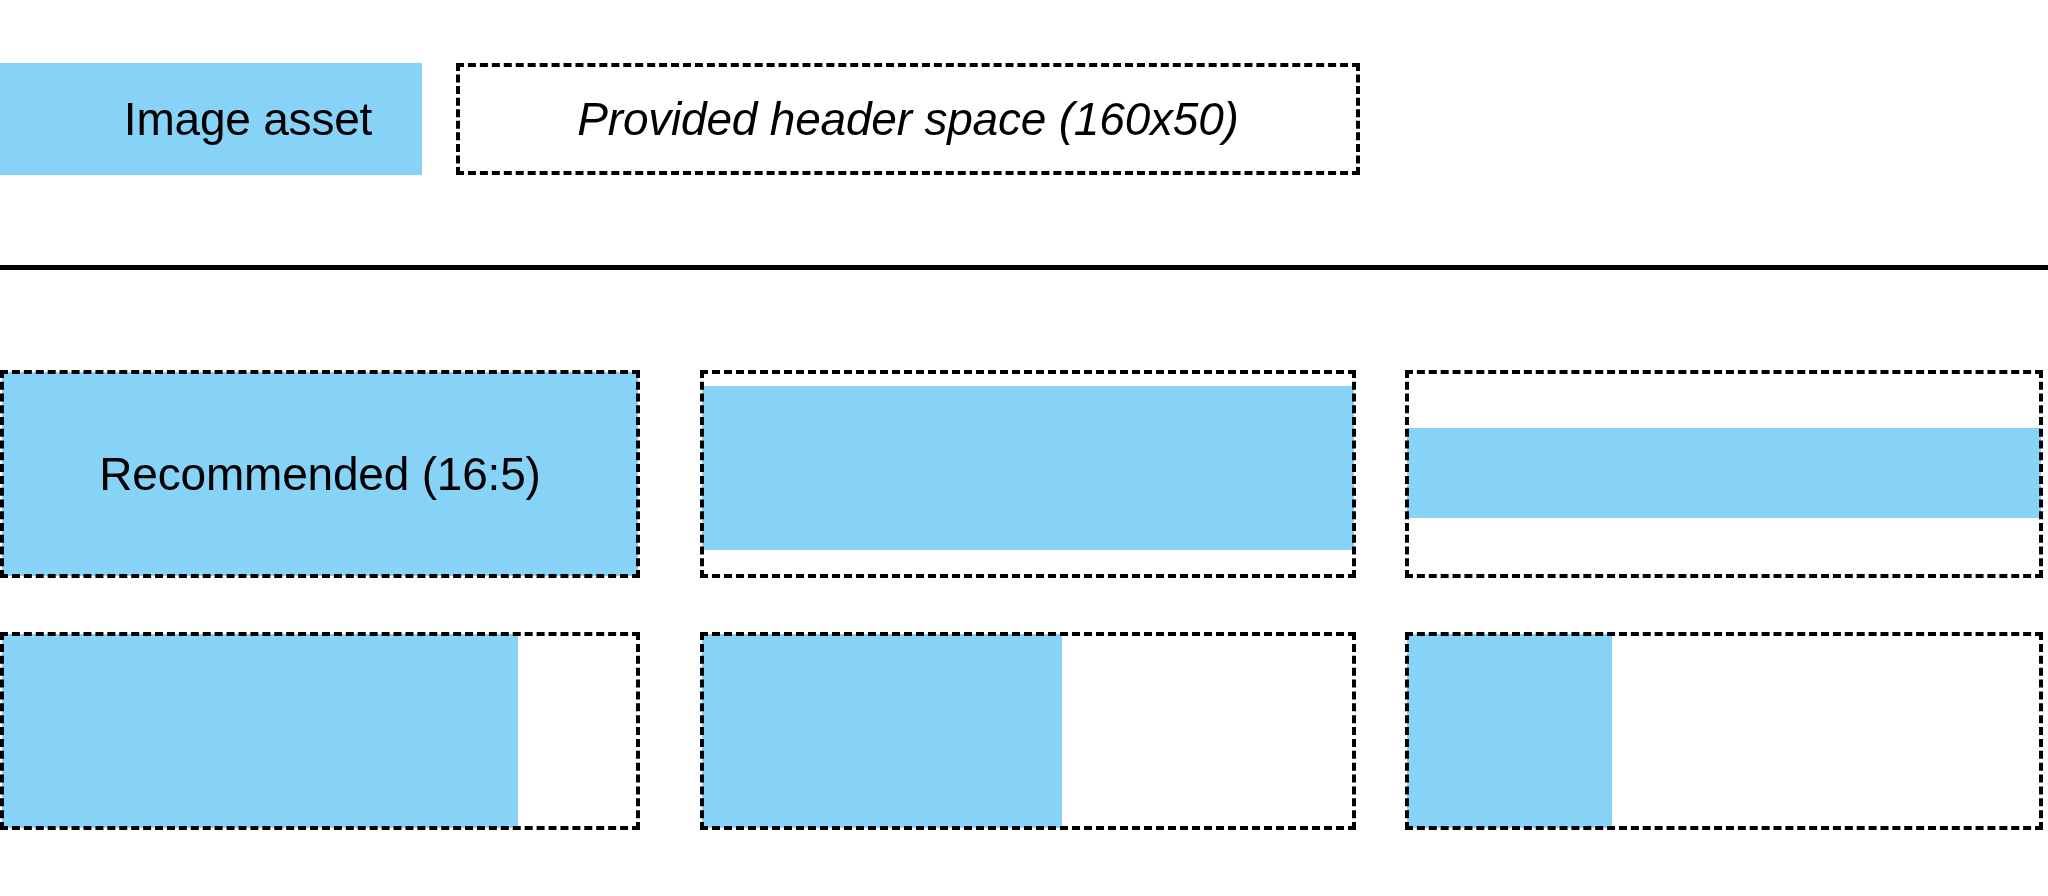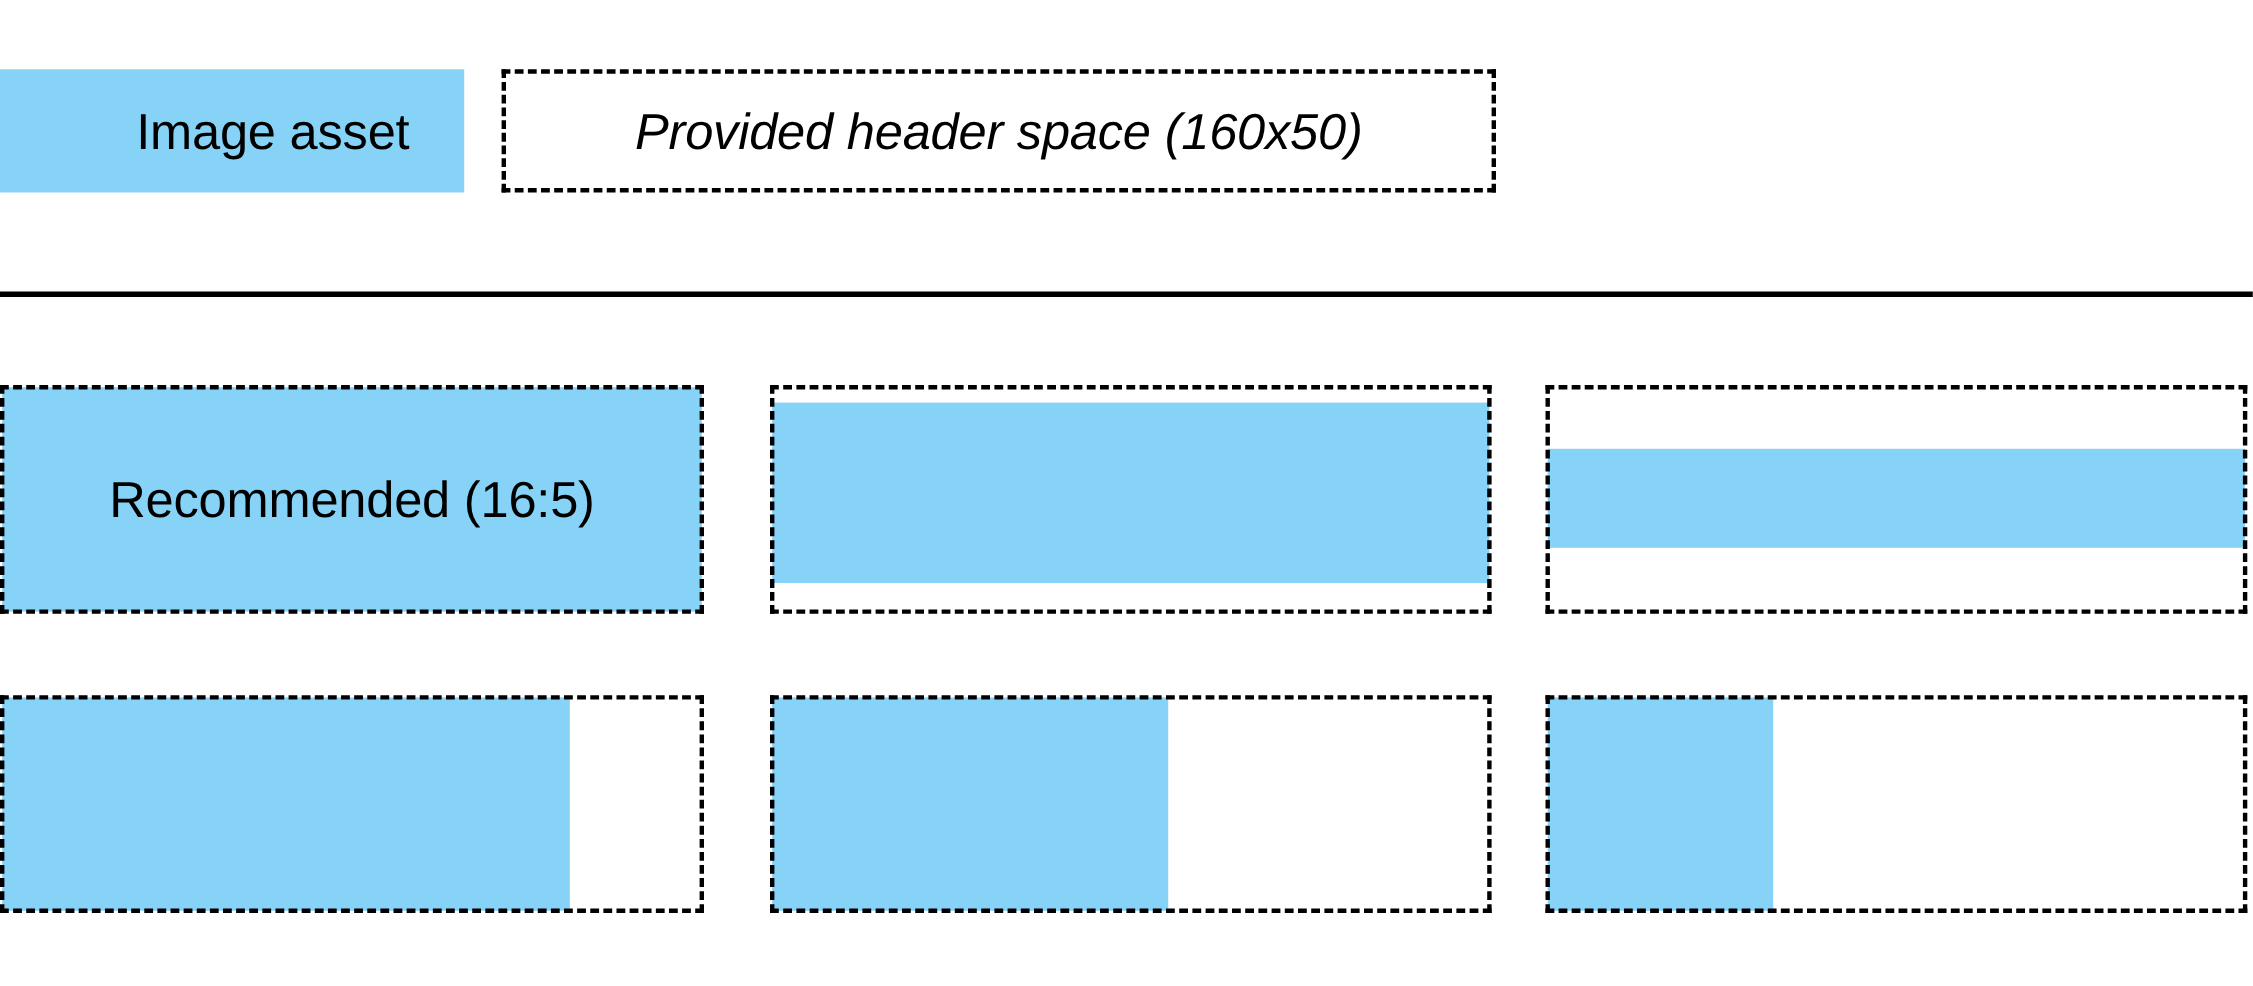--- a/index.html
+++ b/index.html
@@ -97,21 +97,21 @@
   #divider {
     position: absolute;
     left: 0;
     top: 265px;
     width: 2048px;
     height: 5px;
     background: #000000;
   }
 
   
-  #row2 { position: absolute; left: 0; top: 350px; width: 1725px; height: 208px; }
+  #row2 { position: absolute; left: 0; top: 370px; width: 1725px; height: 208px; }
   #row2-box1 { left: 0;    top: 0; width: 640px; height: 208px; }
   #row2-box2 { left: 700px; top: 0; width: 656px; height: 208px; }
   #row2-box3 { left: 1405px; top: 0; width: 638px; height: 208px; }
 
   #row2-fill1 { left: 2px;    top: 2px;  width: 636px; height: 204px; }
   #row2-fill2 { left: 702px;  top: 16px; width: 652px; height: 164px; }
   #row2-fill3 { left: 1407px; top: 58px; width: 634px; height: 90px; }
 
   #recommended-label {
     left: 0;

